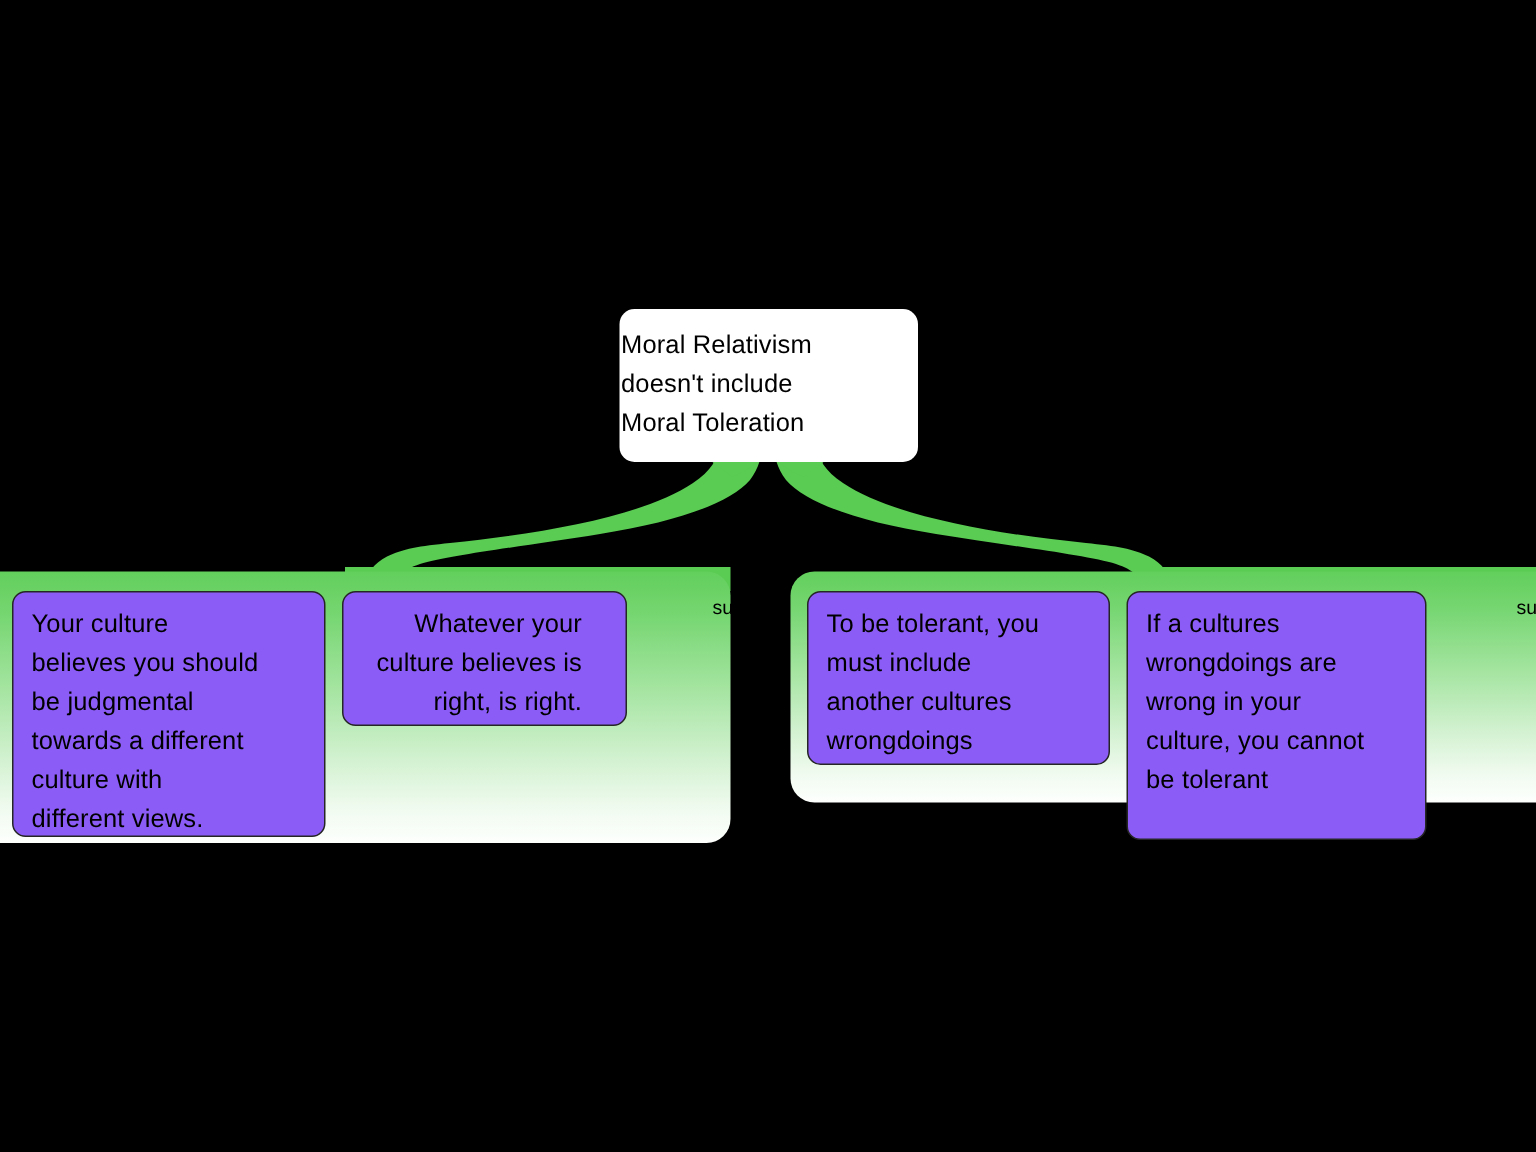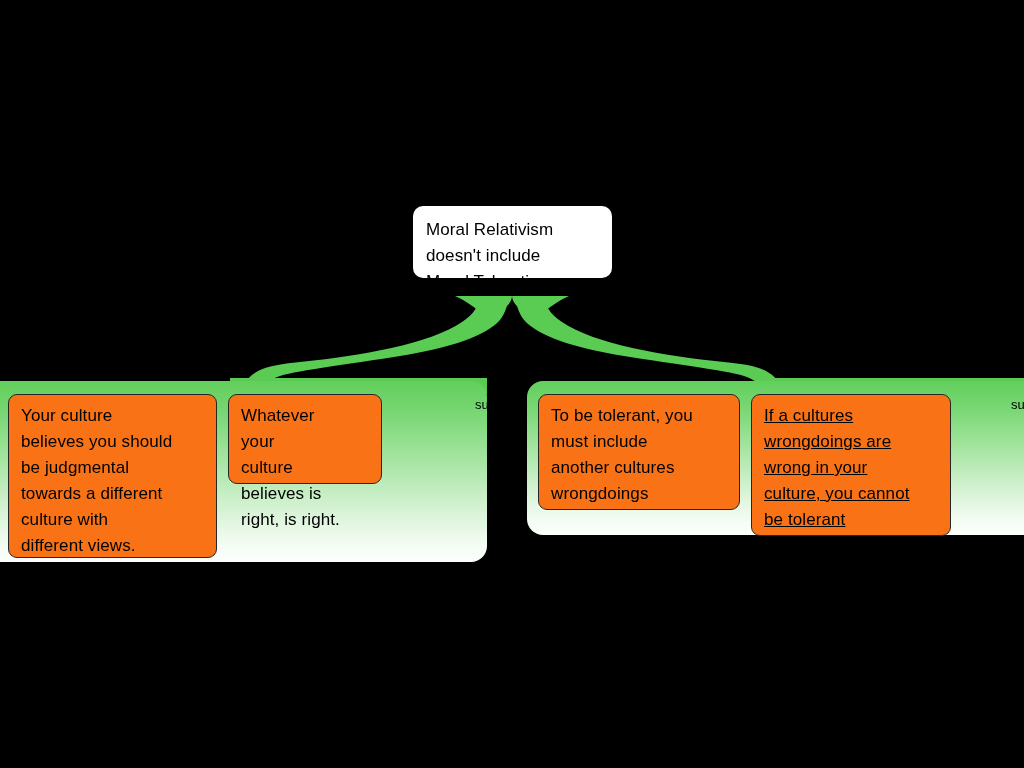--- a/index.html
+++ b/index.html
@@ -33,25 +33,25 @@
     height: 768px;
     z-index: 1;
   }
 
   
   .root-box {
     position: absolute;
     left: 413px;
     top: 206px;
     width: 199px;
-    height: 72px;
+    height: 102px;
     background: #ffffff;
     border-radius: 10px;
     box-sizing: border-box;
-    padding: 11px 12px 10px 13px;
+    padding: 11px 12px 10px 1px;
     z-index: 5;
   }
   .root-box .claim-text {
     font-size: 17px;
     line-height: 26px;
     color: #000000;
     white-space: pre-line;
     letter-spacing: 0.1px;
   }
 
@@ -84,41 +84,41 @@
     color: #000000;
     z-index: 4;
     margin-left: 44px;
   }
   .group-label.left-label  { left: 431px; top: 397px; }
   .group-label.right-label { left: 967px; top: 397px; }
 
   
   .premise-card {
     position: absolute;
-    background: #f97316;
+    background: #8b5cf6;
     border: 1.5px solid #262626;
     border-radius: 9px;
     box-sizing: border-box;
     z-index: 4;
     padding: 8px 29px 9px 12px;
   }
   .premise-card .premise-text {
     font-size: 17px;
     line-height: 26px;
     color: #000000;
     white-space: pre-line;
     letter-spacing: 0.1px;
   }
 
   
   .card-p1 { left: 8px;   top: 394px; width: 209px; height: 164px; }
-  .card-p2 { left: 228px; top: 394px; width: 154px; height: 90px;  }
+  .card-p2 { left: 228px; top: 394px; width: 190px; height: 90px; text-align: right;  }
   
   .card-p3 { left: 538px; top: 394px; width: 202px; height: 116px; }
-  .card-p4 { left: 751px; top: 394px; width: 200px; height: 142px; text-decoration: underline; }
+  .card-p4 { left: 751px; top: 394px; width: 200px; height: 166px; }
 </style>
 </head>
 <body>
 
 <div id="canvas">
 
   <svg id="connectors" viewBox="0 0 1024 768">
 
     <path fill="#5ACB53" d="M 479 296
              C 479 306, 474 314, 462 322

